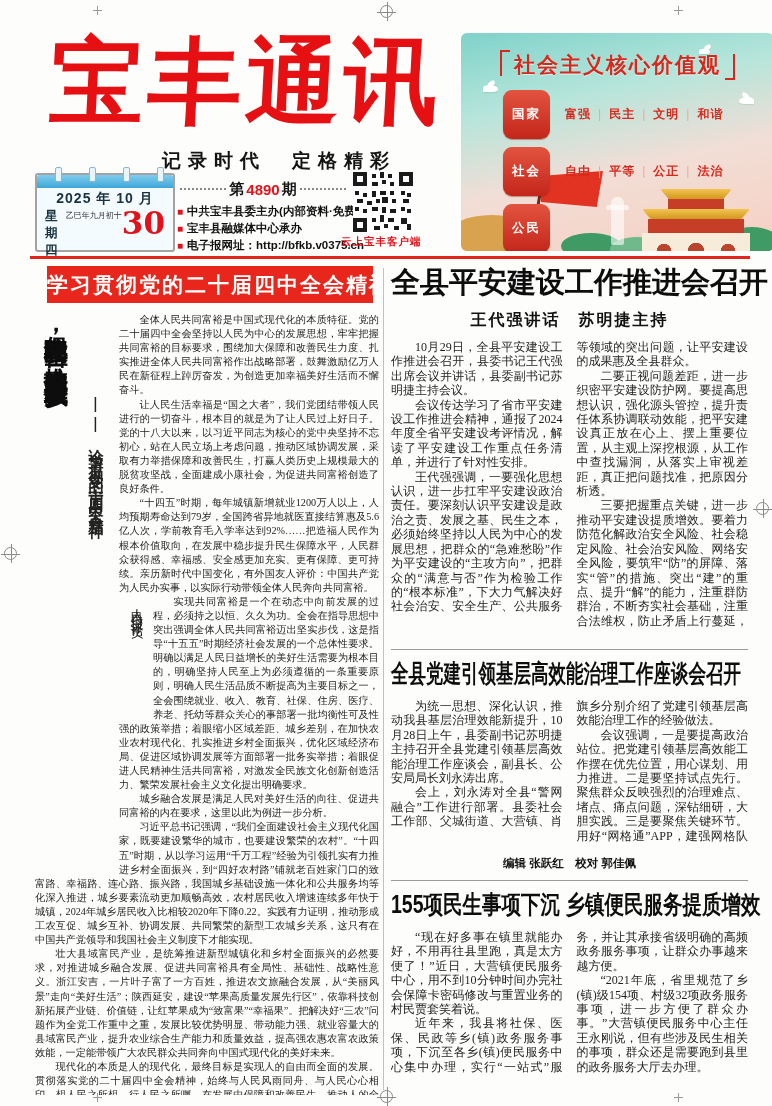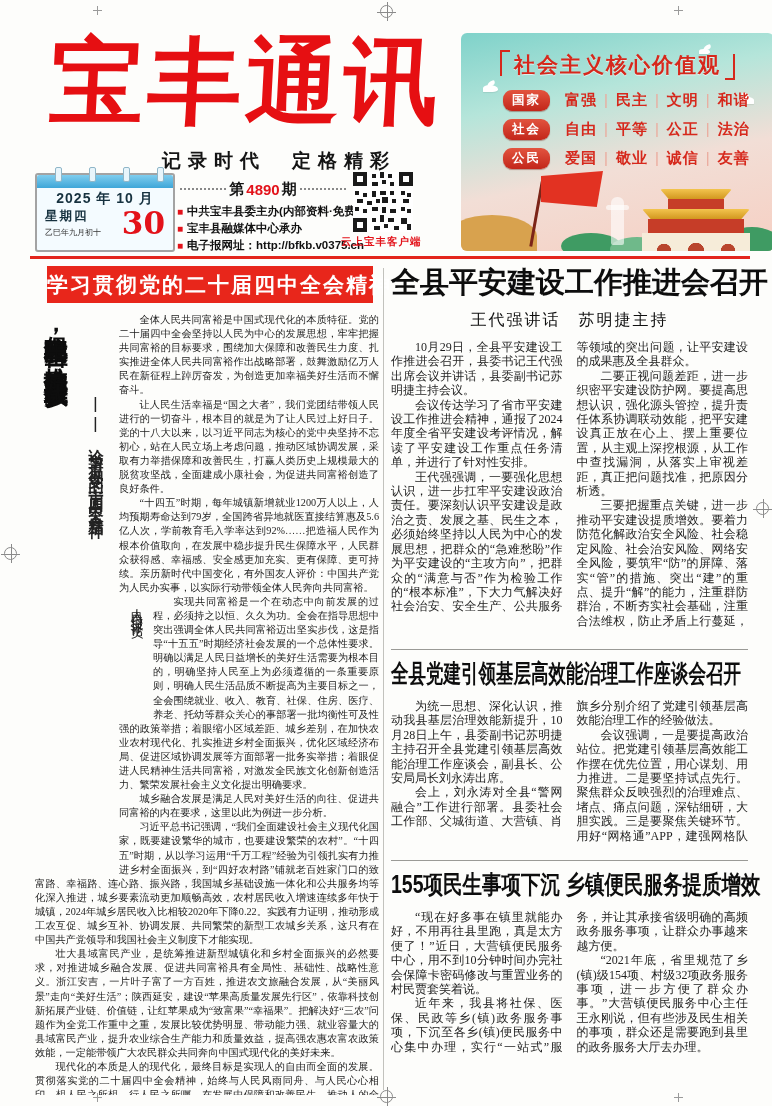--- a/index.html
+++ b/index.html
@@ -24,21 +24,21 @@
       font-family:"Liberation Sans",sans-serif;font-size:15px;font-weight:700;color:#141414;}
   .issue-row .leader{flex:1;border-bottom:2px dotted #888;height:2px;margin:0 3px 4px 3px;}
   .issue-num{color:#e3121a;margin:0 2px;}
 
   .calendar{position:absolute;left:35px;top:173px;width:140px;height:79px;background:#f4fbff;
       border:2px solid #a3a3a3;border-radius:3px;box-sizing:border-box;font-family:"Liberation Sans",sans-serif;}
   .cal-strip{height:13px;background:linear-gradient(#7fcdee,#3ea6d8);border-radius:2px 2px 0 0;}
   .cal-ring{position:absolute;top:-8px;width:5px;height:13px;background:#e8f5fb;border:1px solid #8fb6c8;border-radius:2px;}
   .cal-ym{font-size:14px;font-weight:700;text-align:center;margin-top:2px;letter-spacing:1px;color:#16313f;}
   .cal-bottom{display:flex;align-items:flex-start;padding:0 8px;}
-  .cal-left{display:flex;flex-direction:column;}
+  .cal-left{display:flex;}
   .cal-week{font-size:12.5px;font-weight:700;color:#16313f;letter-spacing:2px;}
   .cal-lunar{font-size:8px;color:#333;margin-top:2px;white-space:nowrap;}
   .cal-day{margin-left:auto;font-size:31px;line-height:30px;font-weight:900;color:#e3121a;
       font-family:"DejaVu Serif",serif;}
 
   .info-lines{position:absolute;left:177px;top:203px;font-family:"Liberation Sans",sans-serif;
       font-size:11.5px;font-weight:700;line-height:17px;color:#111;}
   .info-line::before{content:"■";color:#e3121a;margin-right:4px;font-size:10px;}
 
   .qr{position:absolute;left:353px;top:172px;width:60px;height:60px;}
@@ -54,22 +54,22 @@
   .vp-title{position:relative;width:fit-content;margin:15px auto 4px;padding:3px 14px;
       color:#d6281c;font-size:21px;font-weight:900;letter-spacing:2px;white-space:nowrap;
       text-shadow:0 1px 0 rgba(255,255,255,.6);}
   .vp-title::before{content:"";position:absolute;left:0;top:2px;width:8px;height:24px;
       border-left:2px solid #d6281c;border-top:2px solid #d6281c;}
   .vp-title::after{content:"";position:absolute;right:0;bottom:2px;width:8px;height:24px;
       border-right:2px solid #d6281c;border-bottom:2px solid #d6281c;}
   .vp-rows{position:relative;z-index:3;padding-left:42px;}
   .vp-row{display:flex;align-items:center;margin:8px 0;}
   .vp-label{background:linear-gradient(#e2543f,#c3261a);color:#fff;font-size:12.5px;font-weight:700;
-      padding:2px 9px;border-radius:9px;letter-spacing:2px;box-shadow:0 1px 1px rgba(120,20,10,.4);}
-  .vp-vals{margin-left:15px;color:#d6281c;font-size:15px;font-weight:900;letter-spacing:1px;}
+      padding:16px 9px;border-radius:9px;letter-spacing:2px;box-shadow:0 1px 1px rgba(120,20,10,.4);}
+  .vp-vals{margin-left:15px;color:#d6281c;font-size:12px;font-weight:900;letter-spacing:1px;}
   .vp-val + .vp-val::before{content:"|";color:#eba99c;font-weight:400;margin:0 7px;}
   .vp-illus{position:absolute;left:0;right:0;bottom:0;height:70px;z-index:1;}
   .vp-hill{position:absolute;left:-14px;bottom:-6px;width:90px;height:42px;background:#d8a24e;border-radius:50% 50% 0 0;}
   .vp-bush{position:absolute;background:#3f9b63;border-radius:50%;}
   .vp-pole{position:absolute;left:74px;bottom:4px;width:3px;height:66px;background:#7c2418;transform:rotate(10deg);}
   .vp-flag{position:absolute;left:80px;bottom:44px;width:62px;height:36px;background:#e23222;
       clip-path:polygon(0 14%,100% 0,90% 100%,0 86%);}
   .vp-statue{position:absolute;left:150px;bottom:6px;width:13px;height:48px;background:rgba(255,255,255,.6);
       border-radius:6px 6px 2px 2px;}
   .vp-statue::before{content:"";position:absolute;left:-5px;top:8px;width:23px;height:5px;
@@ -102,21 +102,21 @@
       font-weight:600;font-family:"Liberation Sans",sans-serif;color:#222;letter-spacing:5px;}
   .ed-byline{float:left;writing-mode:vertical-rl;width:24px;height:120px;font-size:12.5px;
       letter-spacing:3px;margin:4px 8px 2px 2px;color:#222;}
   .ed-body p{margin:0;font-size:10.2px;line-height:14.1px;text-align:justify;text-indent:2em;color:#1d1d1d;}
 
   
   .col-rule{position:absolute;left:383px;top:268px;height:822px;width:1px;background:#c2c2bd;}
   .right-col{position:absolute;left:391px;top:263px;width:357px;}
   .a-title{font-family:"Liberation Sans",sans-serif;font-weight:900;color:#0d0d0d;white-space:nowrap;}
   .a1-title{font-size:29px;letter-spacing:0px;}
-  .a1-sub{text-align:center;font-size:16px;font-weight:400;font-family:"Liberation Sans",sans-serif;
+  .a1-sub{text-align:center;font-size:16px;font-weight:700;font-family:"Liberation Sans",sans-serif;
       margin:7px 0 9px;letter-spacing:2px;color:#111;}
   .a-body{column-count:2;column-gap:14px;font-size:12px;line-height:14.4px;text-align:justify;color:#1d1d1d;}
   .a-body p{margin:0;text-indent:2em;}
   .a1-body{height:300px;overflow:hidden;}
   .divider{border:none;border-top:1px solid #9a9a96;margin:9px 0 7px;}
   .a2-title{font-size:25px;transform:scaleX(.70);transform-origin:left center;margin:3px 0 9px;}
   .a2-body{height:152px;overflow:hidden;}
   .editor-line{text-align:center;font-size:11.5px;font-weight:700;font-family:"Liberation Sans",sans-serif;
       margin-top:5px;color:#111;}
   .a3-title{font-size:25px;transform:scaleX(.78);transform-origin:left center;margin:7px 0 9px;}
@@ -241,21 +241,20 @@
       <div class="vp-row">
         <span class="vp-label">国家</span>
         <span class="vp-vals"><span class="vp-val">富强</span><span class="vp-val">民主</span><span class="vp-val">文明</span><span class="vp-val">和谐</span></span>
       </div>
       <div class="vp-row">
         <span class="vp-label">社会</span>
         <span class="vp-vals"><span class="vp-val">自由</span><span class="vp-val">平等</span><span class="vp-val">公正</span><span class="vp-val">法治</span></span>
       </div>
       <div class="vp-row">
         <span class="vp-label">公民</span>
-        <span class="vp-vals"><span class="vp-val">爱国</span><span class="vp-val">敬业</span><span class="vp-val">诚信</span><span class="vp-val">友善</span></span>
       </div>
     </div>
   </div>
 
   <div class="header-rule"></div>
 
   <div class="banner">学习贯彻党的二十届四中全会精神</div>
 
   <div class="editorial">
     <div class="ed-titles">
@@ -295,20 +294,21 @@
       </div>
 
     <hr class="divider">
 
     <div class="a-title a2-title">全县党建引领基层高效能治理工作座谈会召开</div>
     <div class="a-body a2-body">
         <p>为统一思想、深化认识，推动我县基层治理效能新提升，10月28日上午，县委副书记苏明捷主持召开全县党建引领基层高效能治理工作座谈会，副县长、公安局局长刘永涛出席。</p>
         <p>会上，刘永涛对全县“警网融合”工作进行部署。县委社会工作部、父城街道、大营镇、肖旗乡分别介绍了党建引领基层高效能治理工作的经验做法。</p>
         <p>会议强调，一是要提高政治站位。把党建引领基层高效能工作摆在优先位置，用心谋划、用力推进。二是要坚持试点先行。聚焦群众反映强烈的治理难点、堵点、痛点问题，深钻细研，大胆实践。三是要聚焦关键环节。用好“网格通”APP，建强网格队伍，深化警网融合，提升治理效能。</p>
       </div>
+    <div class="editor-line">编辑 张跃红　校对 郭佳佩</div>
 
     <hr class="divider">
 
     <div class="a-title a3-title">155项民生事项下沉 乡镇便民服务提质增效</div>
     <div class="a-body a3-body">
         <p>“现在好多事在镇里就能办好，不用再往县里跑，真是太方便了！”近日，大营镇便民服务中心，用不到10分钟时间办完社会保障卡密码修改与重置业务的村民贾套笑着说。</p>
         <p>近年来，我县将社保、医保、民政等乡(镇)政务服务事项，下沉至各乡(镇)便民服务中心集中办理，实行“一站式”服务，并让其承接省级明确的高频政务服务事项，让群众办事越来越方便。</p>
         <p>“2021年底，省里规范了乡(镇)级154项、村级32项政务服务事项，进一步方便了群众办事。”大营镇便民服务中心主任王永刚说，但有些涉及民生相关的事项，群众还是需要跑到县里的政务服务大厅去办理。</p>
         <p>为了让群众少跑腿，今年9月，我县在省级规范事项的基础上，“因事制宜”进一步梳理出涉及9个部门的155项民生及高频政务服务事项下沉至乡镇便民服务中心，并将大营镇作为便民服务提质增效工作试点乡(镇)，推动更多政务服务事项延伸至乡(镇)办理。（蔡鹏召）</p>
       </div>

